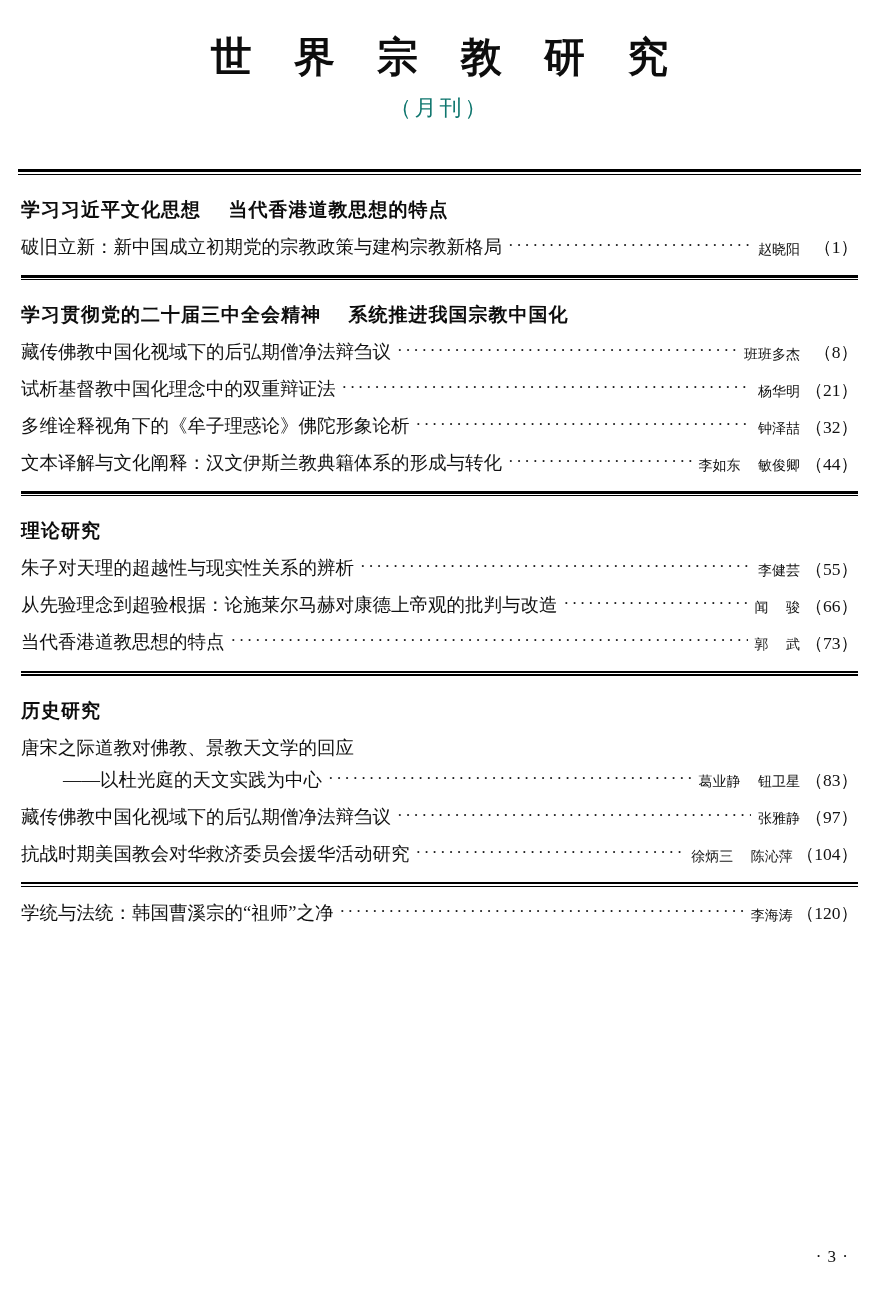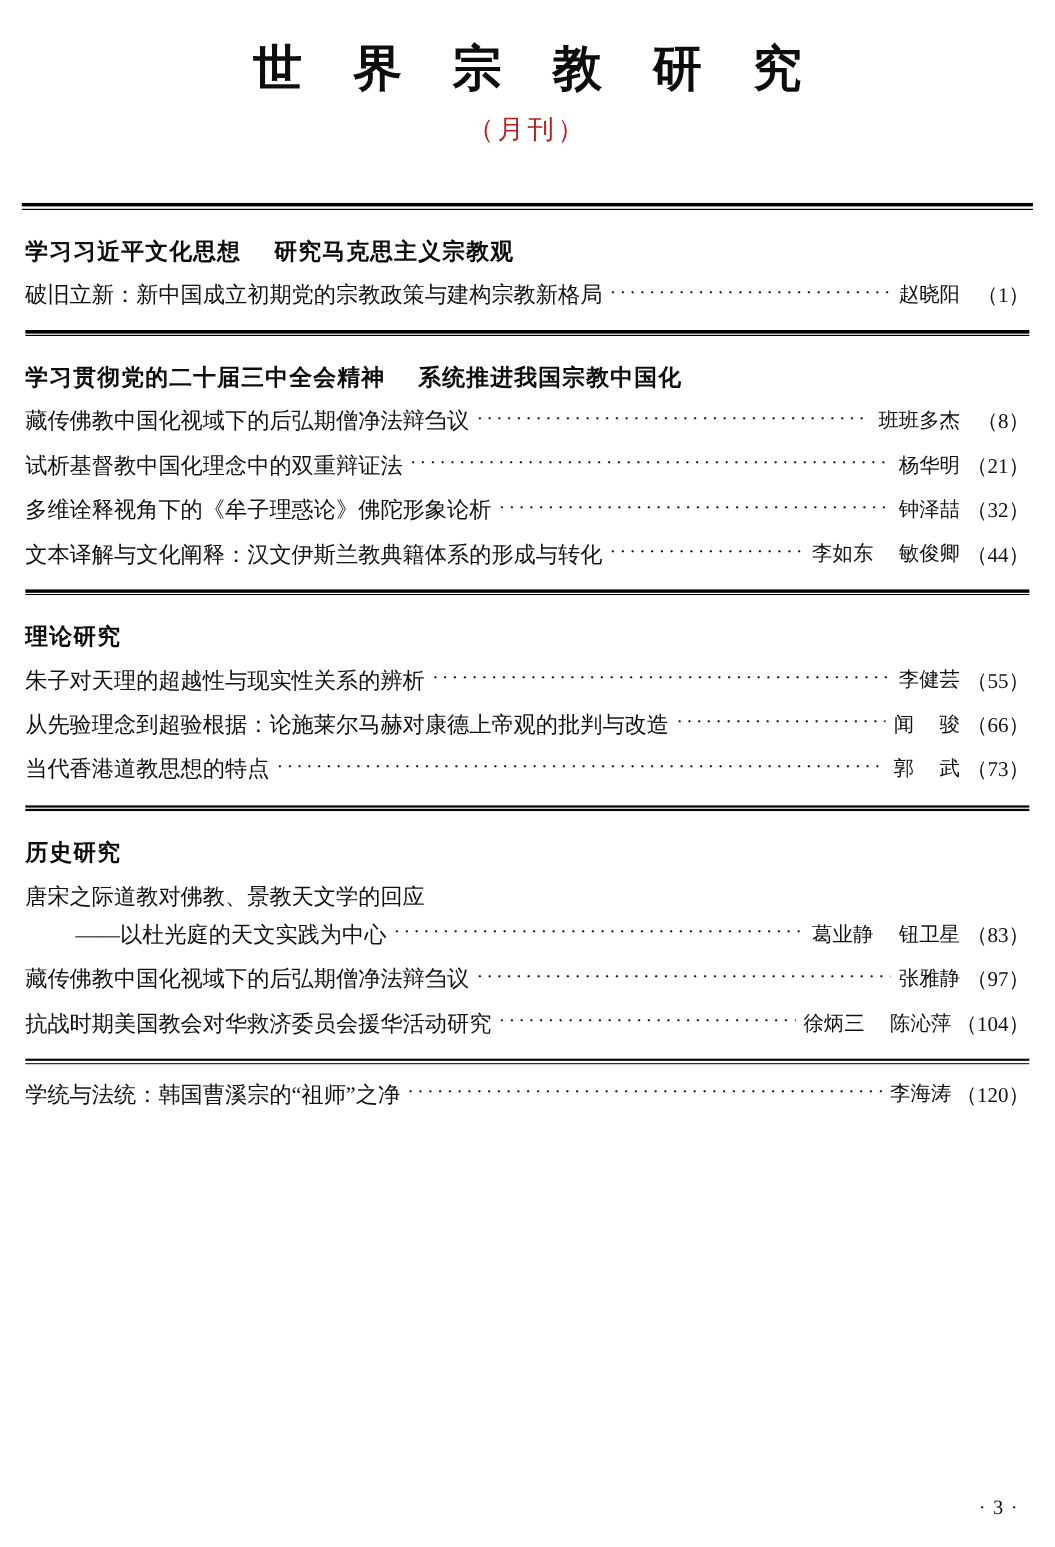--- a/index.html
+++ b/index.html
@@ -35,21 +35,21 @@
     letter-spacing: 14px;
     text-indent: 14px;
     line-height: 1.15;
     color: #0d0d0d;
   }
   .journal-subtitle {
     font-family: "DejaVu Serif", "Liberation Serif", serif;
     font-size: 22px;
     margin-top: 12px;
     letter-spacing: 3px;
-    color: #b91c1c;
+    color: #0f766e;
   }
 
   
   .rule-double {
     margin: 0 0 0 0;
     border: none;
     height: 6px;
     position: relative;
   }
   .rule-double::before,
@@ -89,21 +89,21 @@
     font-size: 19px;
     font-weight: 700;
     letter-spacing: 1px;
     color: #0d0d0d;
     margin: 8px 0 12px 0;
     white-space: pre;
   }
 
   .entry {
     display: flex;
-    align-items: flex-start;
+    align-items: flex-end;
     font-size: 18.5px;
     line-height: 1.3;
     margin: 0 0 13px 0;
     color: #111111;
   }
   .entry .etitle {
     white-space: pre;
     flex: 0 0 auto;
     padding-right: 6px;
   }
@@ -114,21 +114,21 @@
     white-space: nowrap;
     letter-spacing: 2.5px;
     font-size: 17px;
     color: #1a1a1a;
     transform: translateY(-2px);
   }
   .entry .authors {
     flex: 0 0 auto;
     padding-left: 7px;
     white-space: pre;
-    font-size: 17px;
+    font-size: 14px;
   }
   .entry .pageno {
     flex: 0 0 auto;
     padding-left: 4px;
     white-space: pre;
     font-size: 17.5px;
     min-width: 54px;
     text-align: right;
   }
 
@@ -157,21 +157,21 @@
 
   <div class="masthead">
     <div class="journal-title">世 界 宗 教 研 究</div>
     <div class="journal-subtitle">（月刊）</div>
   </div>
 
   <hr class="rule-double top">
 
   <div class="toc">
       <div class="section">
-        <div class="section-title">学习习近平文化思想　 研究马克思主义宗教观</div>
+        <div class="section-title">学习习近平文化思想　 当代香港道教思想的特点</div>
         <div class="entry">
           <span class="etitle">破旧立新：新中国成立初期党的宗教政策与建构宗教新格局</span>
           <span class="leader">····································································································································</span>
           <span class="authors">赵晓阳</span>
           <span class="pageno">（1）</span>
         </div>
       </div>
       <hr class="section-sep">
       <div class="section">
         <div class="section-title">学习贯彻党的二十届三中全会精神　 系统推进我国宗教中国化</div>

